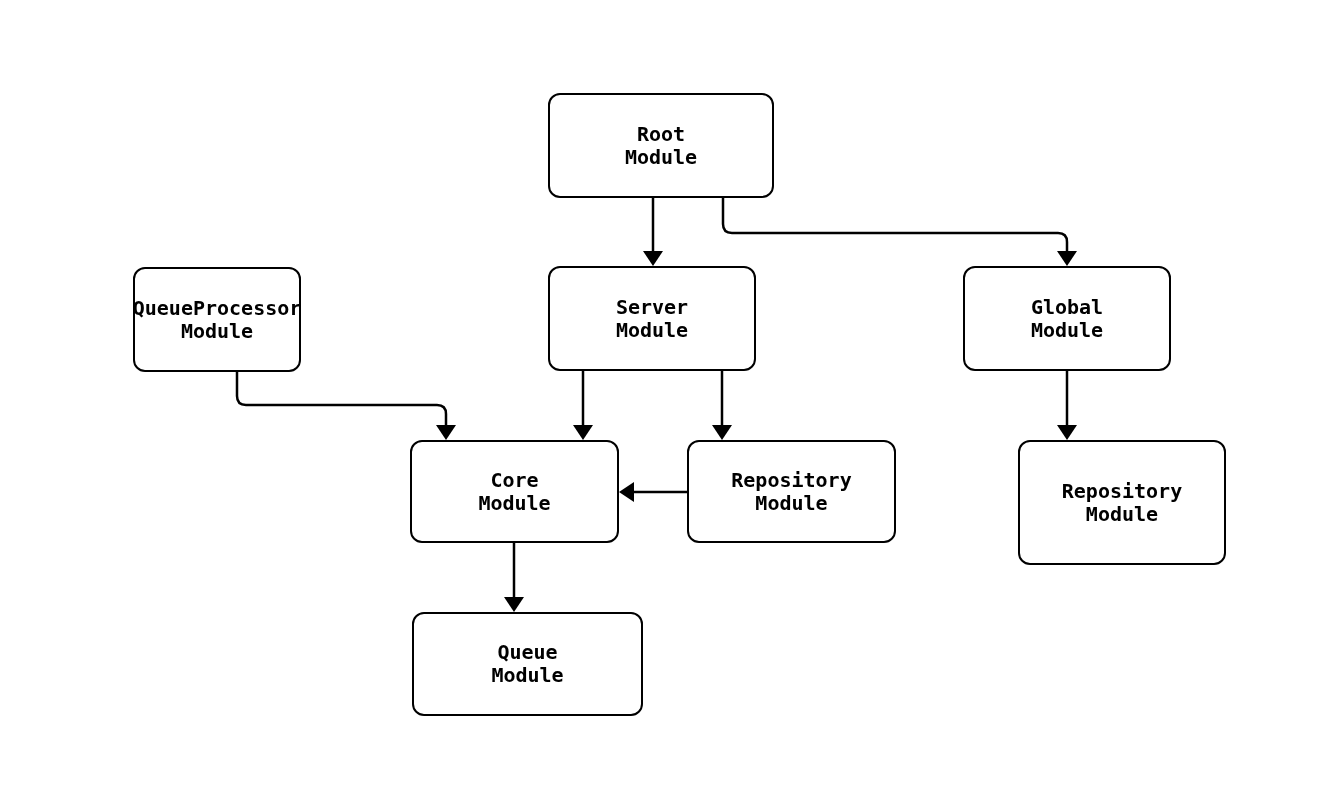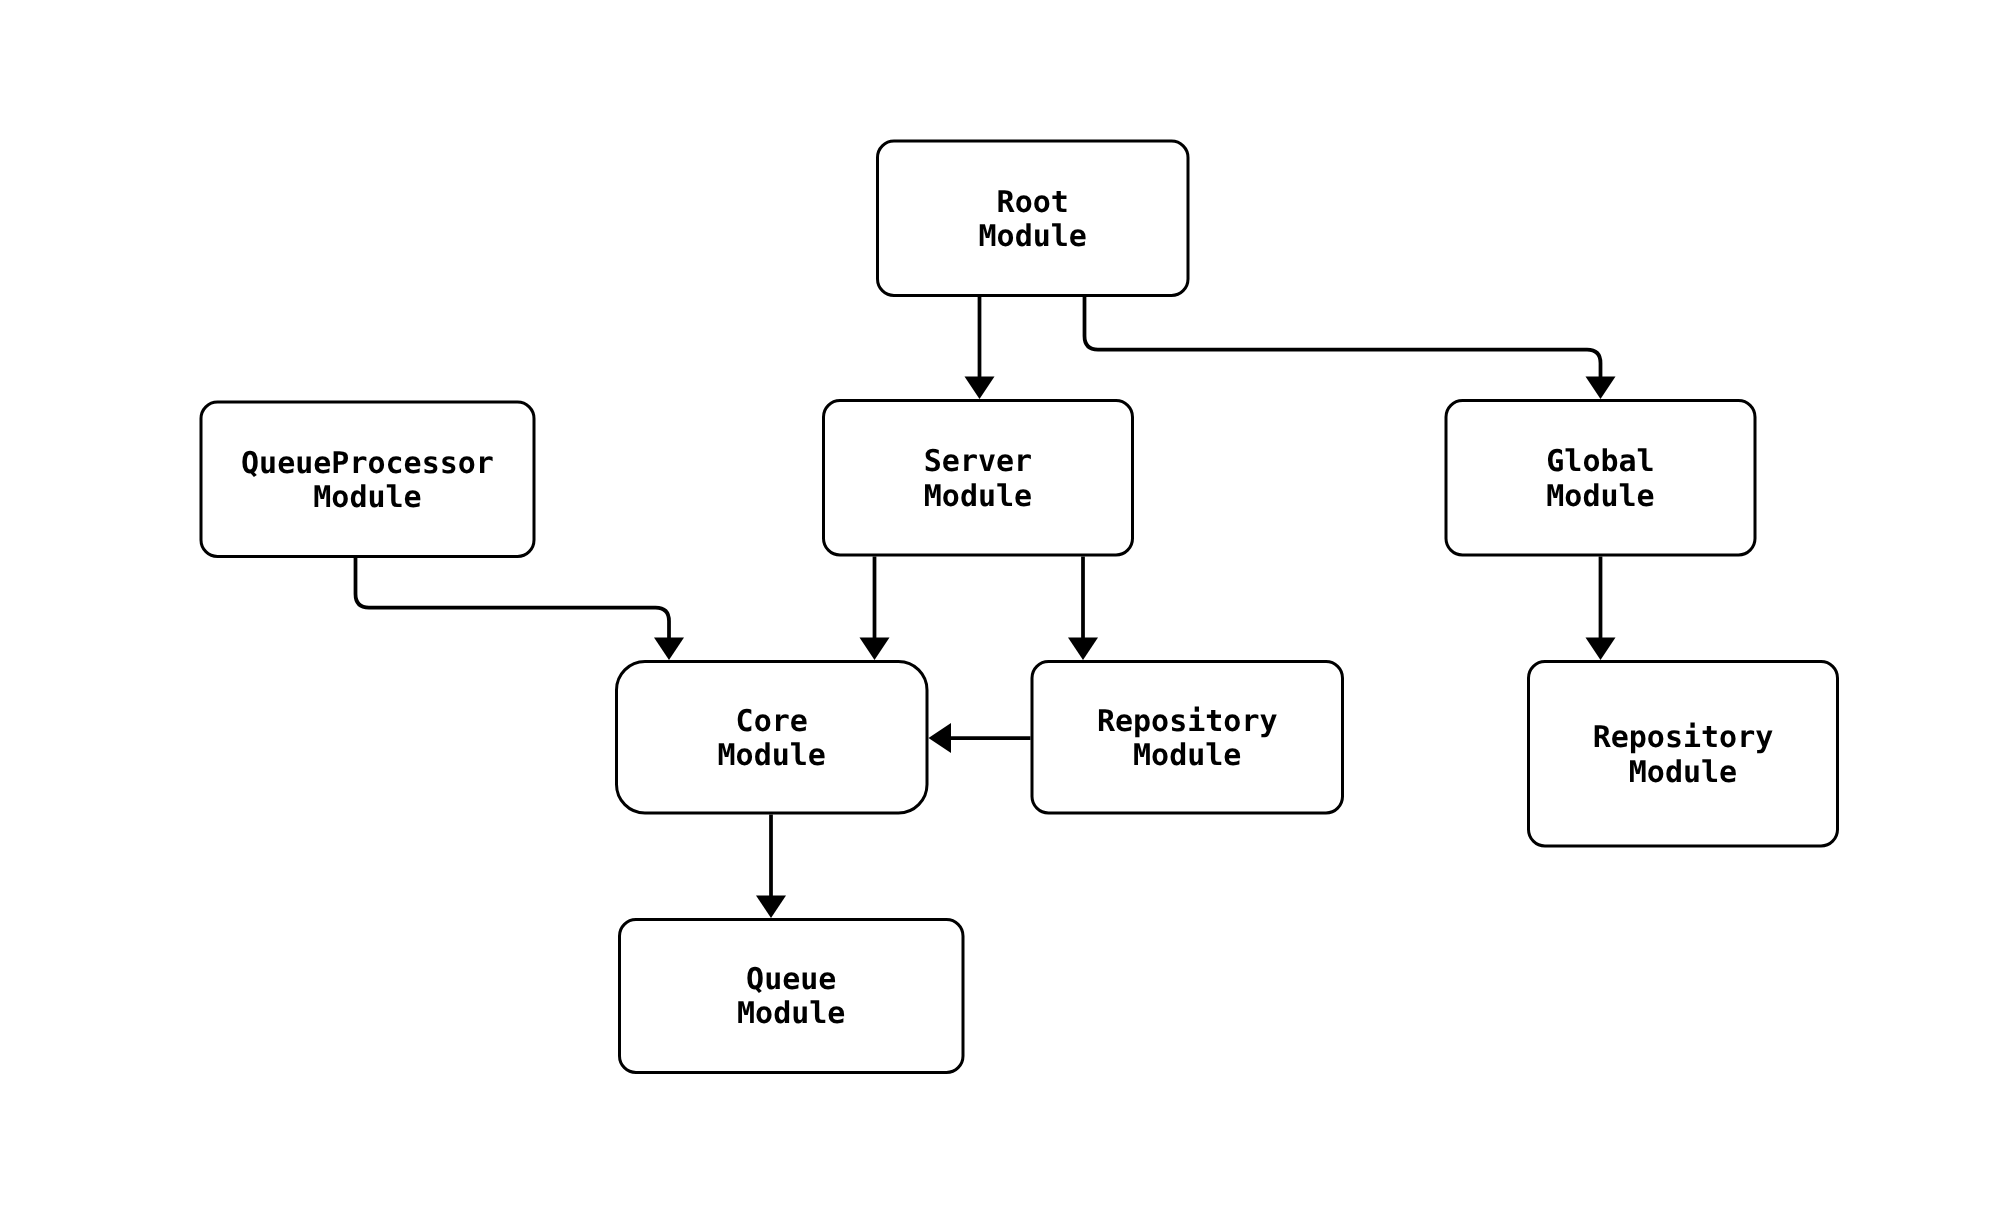--- a/index.html
+++ b/index.html
@@ -60,41 +60,41 @@
       <path d="M722,371L722,427" fill="none" stroke="#000000" stroke-width="2.5" stroke-linecap="butt"></path>
       <polygon points="722,440 712,425 732,425" fill="#000000"></polygon>
       <path d="M687,492L632,492" fill="none" stroke="#000000" stroke-width="2.5" stroke-linecap="butt"></path>
       <polygon points="619,492 634,482 634,502" fill="#000000"></polygon>
       <path d="M514,543L514,599" fill="none" stroke="#000000" stroke-width="2.5" stroke-linecap="butt"></path>
       <polygon points="514,612 504,597 524,597" fill="#000000"></polygon>
       <path d="M1067,371L1067,427" fill="none" stroke="#000000" stroke-width="2.5" stroke-linecap="butt"></path>
       <polygon points="1067,440 1057,425 1077,425" fill="#000000"></polygon>
     </svg>
 
-  <div class="node" style="left:548px; top:93px;  width:209px; height:105px;margin-left:36px;">
+  <div class="node" style="left:548px; top:93px;  width:226px; height:105px;">
     <span class="node-label">Root
 Module</span>
   </div>
 
-  <div class="node" style="left:133px; top:267px; width:224px; height:105px;">
+  <div class="node" style="left:133px; top:267px; width:168px; height:105px;">
     <span class="node-label">QueueProcessor
 Module</span>
   </div>
 
   <div class="node" style="left:548px; top:266px; width:208px; height:105px;">
     <span class="node-label">Server
 Module</span>
   </div>
 
   <div class="node" style="left:963px; top:266px; width:208px; height:105px;">
     <span class="node-label">Global
 Module</span>
   </div>
 
-  <div class="node" style="left:410px; top:440px; width:209px; height:103px;border-radius:20px;">
+  <div class="node" style="left:410px; top:440px; width:209px; height:103px;">
     <span class="node-label">Core
 Module</span>
   </div>
 
   <div class="node" style="left:687px; top:440px; width:209px; height:103px;">
     <span class="node-label">Repository
 Module</span>
   </div>
 
   <div class="node" style="left:1018px; top:440px; width:208px; height:125px;">

